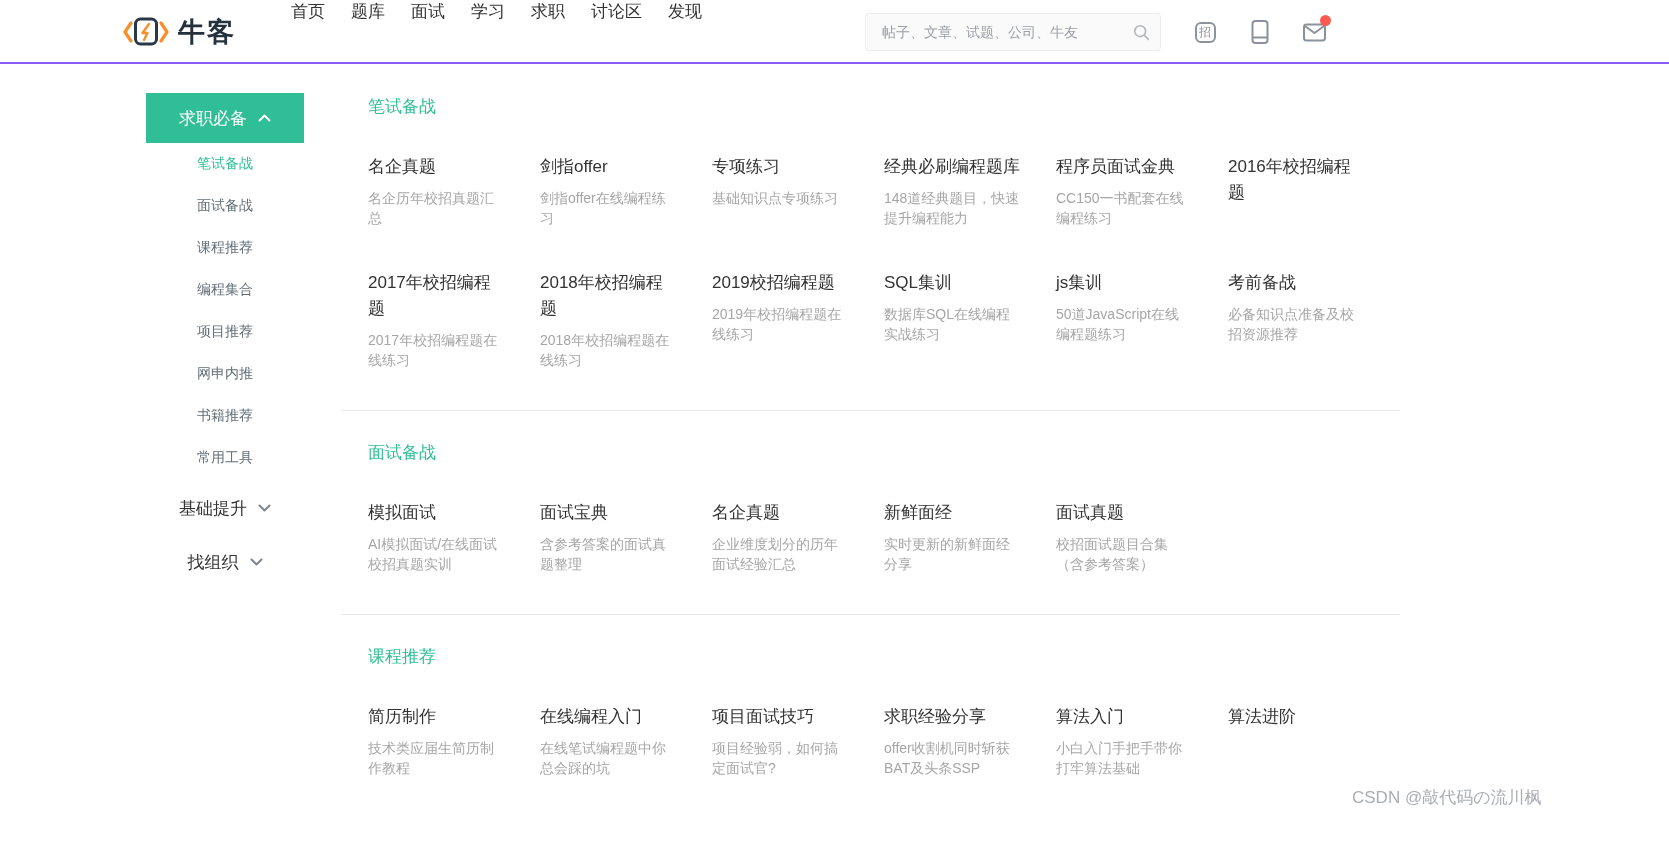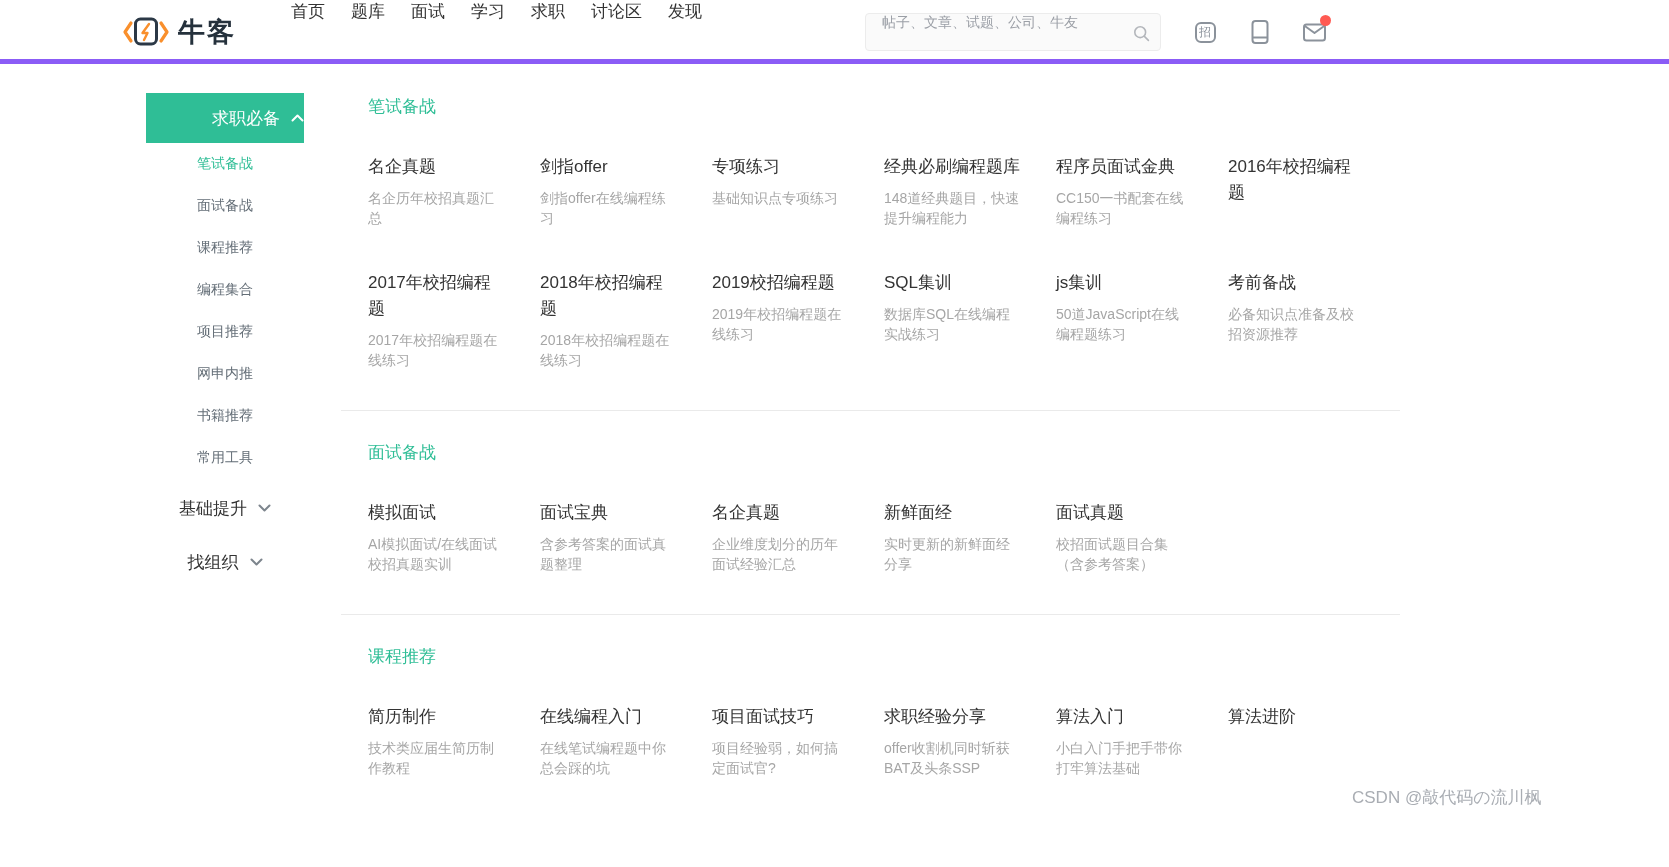--- a/index.html
+++ b/index.html
@@ -9,44 +9,44 @@
     --logo_dark:#2b3846;
   }
   *{box-sizing:border-box;}
   html,body{margin:0;padding:0;}
   body{
     width:1669px;height:867px;overflow:hidden;background:#fff;
     font-family:"Liberation Sans","DejaVu Sans",sans-serif;
     -webkit-font-smoothing:antialiased;
   }
   
-  .header{position:relative;height:64px;background:#fff;border-bottom:5px solid #8b5cf6;}
+  .header{position:relative;height:64px;background:#fff;border-bottom:2px solid #8b5cf6;}
   .logo{position:absolute;left:123px;top:13px;height:38px;display:flex;align-items:center;gap:9px;cursor:pointer;}
   .logo-name{font-size:27px;font-weight:bold;color:#25313c;letter-spacing:2px;}
   .nav{position:absolute;left:291px;top:0;height:64px;display:flex;gap:26px;}
   .nav-item{font-size:17px;color:#333;cursor:pointer;white-space:nowrap;}
   .search{position:absolute;left:865px;top:13px;width:296px;height:38px;background:#fafafa;
-          border:1px solid #ececec;border-radius:4px;display:flex;align-items:flex-start;}
+          border:1px solid #ececec;border-radius:4px;display:flex;align-items:center;}
   .search input{flex:1;min-width:0;border:none;outline:none;background:transparent;
           padding:0 8px 0 16px;font-size:14px;color:#333;font-family:inherit;}
   .search input::placeholder{color:#9b9fa6;}
   .search-btn{width:30px;height:38px;display:flex;align-items:center;justify-content:center;cursor:pointer;color:#b3b6bb;margin-right:4px;}
   .hicon{position:absolute;top:19px;width:26px;height:26px;color:#8b929b;cursor:pointer;
          display:flex;align-items:center;justify-content:center;}
   .hicon.recruit{left:1192px;}
   .hicon.mobile{left:1247px;}
   .hicon.mail{left:1302px;}
   .zhao{width:21px;height:21px;border:2px solid currentColor;border-radius:6px;
         display:flex;align-items:center;justify-content:center;font-size:12px;line-height:1;}
   .dot{position:absolute;right:-3px;top:-4px;width:11px;height:11px;border-radius:50%;
        background:var(--notification);}
   
   .sidebar{position:absolute;left:146px;top:93px;width:158px;}
   .side-primary{height:50px;background:var(--accent);color:#fff;display:flex;align-items:center;
-        justify-content:flex-end;gap:11px;font-size:17px;cursor:pointer;}
+        justify-content:center;gap:11px;font-size:17px;cursor:pointer;}
   .side-item{height:42px;display:flex;align-items:center;justify-content:center;
         font-size:14px;color:#646e77;cursor:pointer;}
   .side-item.active{color:var(--accent);}
   .side-group{height:50px;margin-top:4px;display:flex;align-items:center;justify-content:center;
         gap:11px;font-size:17px;color:#333;cursor:pointer;}
   .side-group .chev{color:#7d858d;}
   
   .main{position:absolute;left:368px;top:95px;width:1032px;}
   .section-title{font-size:17px;font-weight:400;color:var(--accent);margin:0 0 36px;}
   .cards{display:grid;grid-template-columns:repeat(6,172px);row-gap:42px;}

